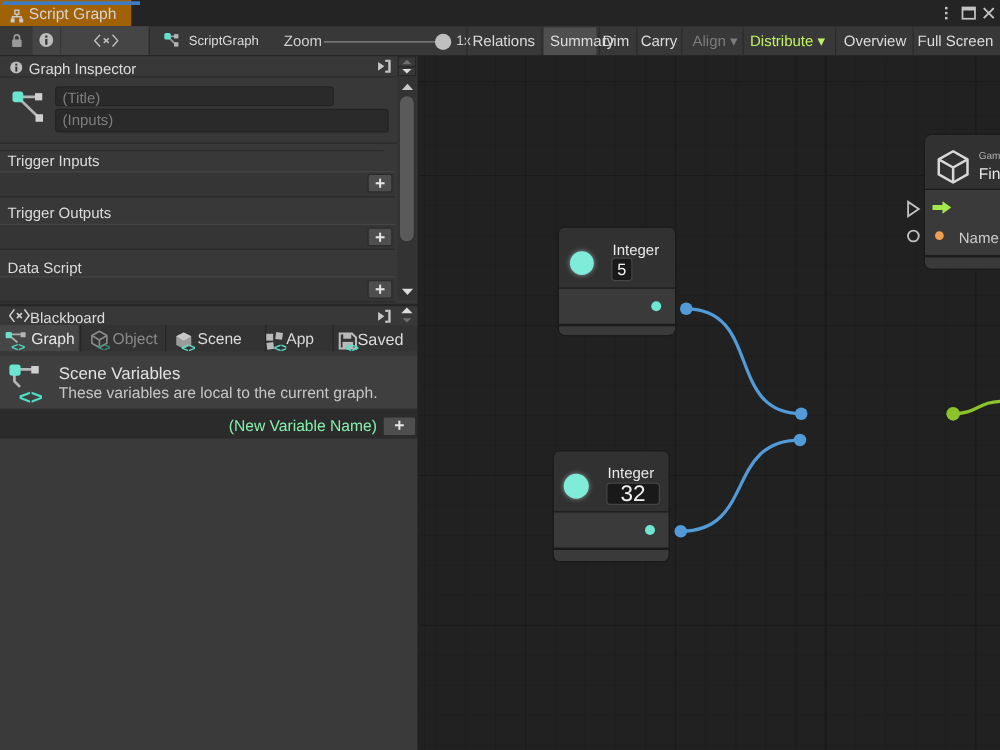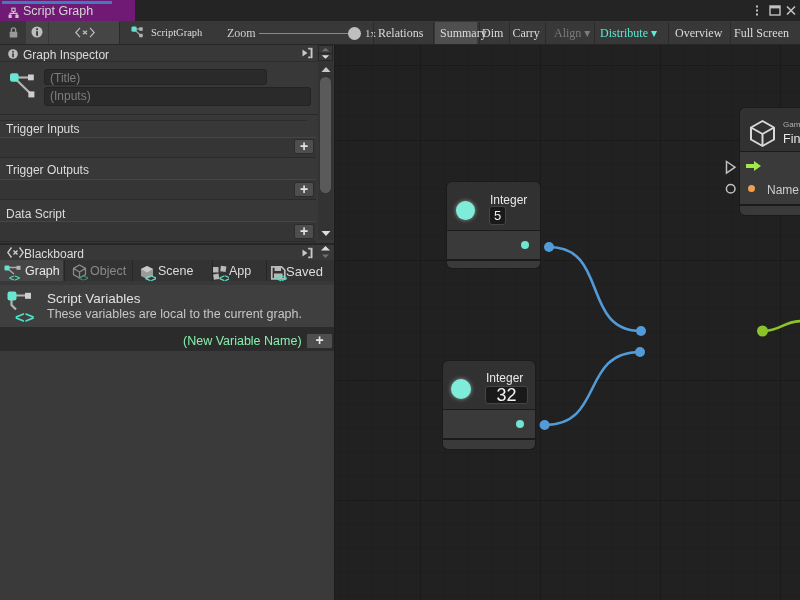--- a/index.html
+++ b/index.html
@@ -2,27 +2,27 @@
 <html><head>
 <meta charset="utf-8">
 <style>
   html,body{margin:0;padding:0;background:#212121;}
   #app{position:relative;width:800px;height:600px;overflow:hidden;
        font-family:"Liberation Sans",sans-serif;
        -webkit-font-smoothing:antialiased;}
   .abs{position:absolute;}
   
   #titlebar{left:0;top:0;width:800px;height:21px;background:#242424;}
-  #tab{left:0;top:0;width:135px;height:21px;background:#701a75;}
+  #tab{left:0;top:0;width:105px;height:21px;background:#a16207;}
   #tab .txt{position:absolute;left:23px;top:4px;font-size:12.5px;color:#d4d4d4;}
   
   #toolbar{left:0;top:21px;width:800px;height:24px;background:#383838;border-bottom:1px solid #262626;box-sizing:border-box;}
   .tsep{position:absolute;top:1px;width:1px;height:22px;background:#2a2a2a;}
   .tbtn{position:absolute;top:0;height:24px;line-height:24px;font-size:12px;
-        color:#dcdcdc;text-align:left;font-family:Liberation Serif, serif;}
+        color:#dcdcdc;text-align:left;}
   
   #panel{left:0;top:45px;width:335px;height:555px;background:#383838;}
   .label{position:absolute;font-size:12.5px;color:#dcdcdc;}
   .field{position:absolute;background:#2a2a2a;border:1px solid #232323;
          border-radius:3px;box-sizing:border-box;font-size:12px;color:#7e7e7e;
          padding:1px 5px;}
   .lrow{position:absolute;left:0;width:316px;background:#353535;
         border-top:1px solid #454545;border-bottom:1px solid #2a2a2a;box-sizing:border-box;}
   .plus{position:absolute;background:#4e4e4e;border:1px solid #2c2c2c;border-radius:2px;
         box-sizing:border-box;color:#e4e4e4;text-align:center;
@@ -119,21 +119,21 @@
     <div class="tsep" style="left:509px"></div>
     <div class="tsep" style="left:545px"></div>
     <div class="tsep" style="left:594px"></div>
     <div class="tsep" style="left:668px"></div>
     <div class="tsep" style="left:730px"></div>
     <div class="tbtn" style="left:378px">Relations</div>
     <div class="tbtn" style="left:440px">Summary</div>
     <div class="tbtn" style="left:482px">Dim</div>
     <div class="tbtn" style="left:512.5px">Carry</div>
     <div class="tbtn" style="left:554px;color:#7b7b7b">Align ▾</div>
-    <div class="tbtn" style="left:600px;color:#5eead4">Distribute ▾</div>
+    <div class="tbtn" style="left:600px;color:#bef264">Distribute ▾</div>
     <div class="tbtn" style="left:675px">Overview</div>
     <div class="tbtn" style="left:734px">Full Screen</div>
   </div>
 
   <div id="canvas" class="abs">
 
     <svg class="abs" style="left:0;top:0" width="465" height="555" viewBox="0 0 465 555">
       <path d="M214,202 C274,202 246,286 306,286" stroke="#529bd8" stroke-width="2.6" fill="none"></path>
       <path d="M209.6,380 C269.6,380 245,307 305,307" stroke="#529bd8" stroke-width="2.6" fill="none"></path>
       <path d="M427.5,286 C447,286 447,276 468,276" stroke="#8cc32b" stroke-width="2.6" fill="none"></path>
@@ -324,21 +324,21 @@
       <text x="5.5" y="16.5" font-size="10" font-weight="bold" fill="#4be0c4" font-family="Liberation Sans">&lt;&gt;</text>
     </svg>
 
     <div class="abs" style="left:0;top:240px;width:334px;height:42px;background:#3f3f3f"></div>
     <svg class="abs" style="left:7px;top:246px" width="34" height="34" viewBox="0 0 34 34">
       <path d="M5 4.5 H22 M4.5 5 V14 L9 18.5" stroke="#b4b4b4" stroke-width="2.2" fill="none"></path>
       <rect x="0.5" y="0.5" width="9" height="9" rx="2.2" fill="#6ae6d0"></rect>
       <rect x="18" y="1.8" width="6" height="6" fill="#cfcfcf"></rect>
       <text x="8" y="32" font-size="16.5" font-weight="bold" fill="#4be0c4" font-family="Liberation Sans">&lt;&gt;</text>
     </svg>
-    <div class="label" style="left:47px;top:246px;font-size:13.5px;color:#e2e2e2">Script Variables</div>
+    <div class="label" style="left:47px;top:246px;font-size:13.5px;color:#e2e2e2">Scene Variables</div>
     <div class="label" style="left:47px;top:261.5px;font-size:12.5px;color:#c6c6c6">These variables are local to the current graph.</div>
 
     <div class="abs" style="left:0;top:282px;width:334px;height:24px;background:#2b2b2b"></div>
     <div class="label" style="left:183px;top:288.5px;font-size:12.5px;color:#86efac">(New Variable Name)</div>
     <div class="plus" style="left:306px;top:288px;width:27px;height:15.5px;line-height:13.5px">+</div>
 
     <div class="abs" style="left:0;top:306px;width:334px;height:249px;background:#3a3a3a"></div>
 
     <div class="abs" style="left:334px;top:0;width:1px;height:555px;background:#1c1c1c"></div>
   </div>

